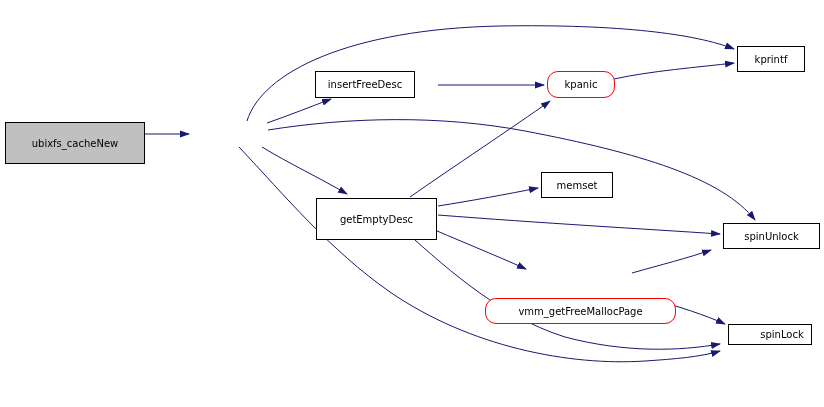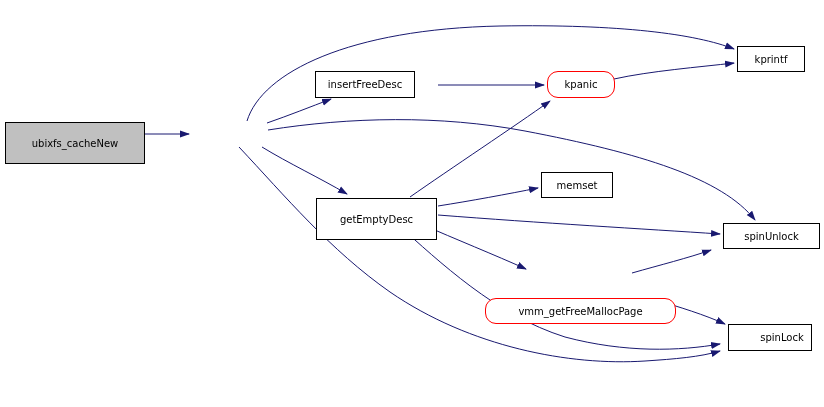--- a/index.html
+++ b/index.html
@@ -30,21 +30,21 @@
   
   #n-ubixfs        {left:5px;  top:122px; width:140px; height:42px;}
   #n-kmalloc       {left:192px;top:121px; width:77px;  height:26px;}
   #n-insertFreeDesc{left:315px;top:71px;  width:100px; height:27px;}
   #n-kpanic        {left:547px;top:71px;  width:68px;  height:27px;}
   #n-kprintf       {left:737px;top:46px;  width:68px;  height:26px;}
   #n-getEmptyDesc  {left:316px;top:198px; width:121px; height:42px;}
   #n-memset        {left:541px;top:172px; width:72px;  height:26px;}
   #n-spinUnlock    {left:723px;top:223px; width:97px;  height:26px;}
   #n-vmm           {left:485px;top:274px; width:191px; height:26px;margin-top:24px;}
-  #n-spinLock      {left:728px;top:324px; width:84px;  height:27px;padding-left:24px;}
+  #n-spinLock      {left:728px;top:324px; width:84px;  height:21px;padding-left:24px;}
 </style>
 </head>
 <body>
 
 <div id="canvas">
 
   <svg id="edges" viewBox="0 0 824 407" xmlns="http://www.w3.org/2000/svg">
     <defs>
       <marker id="arrow" markerUnits="userSpaceOnUse" markerWidth="12" markerHeight="9" refX="9" refY="4.5" orient="auto">
         <path d="M0,1 L10,4.5 L0,8 z" fill="#191970"></path>

